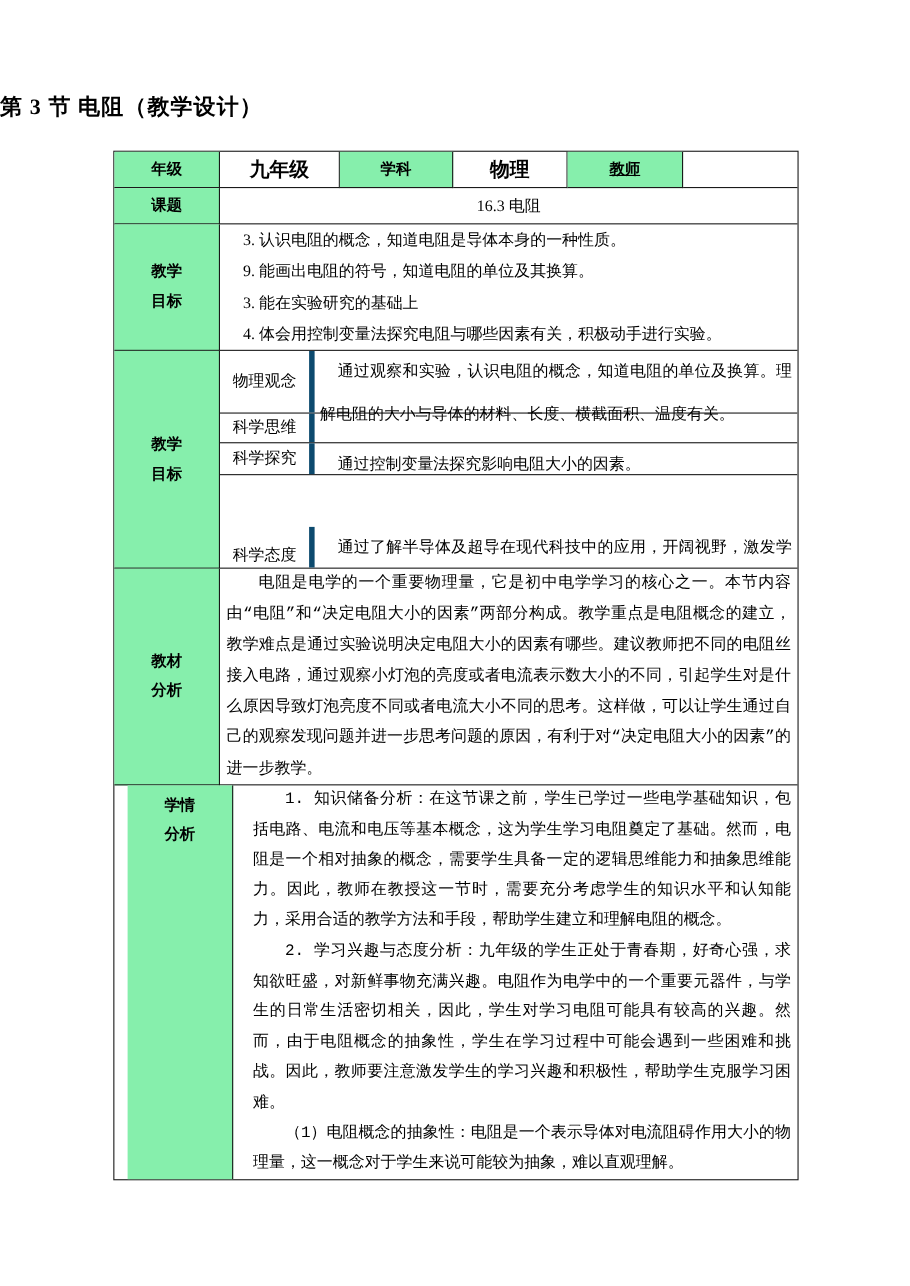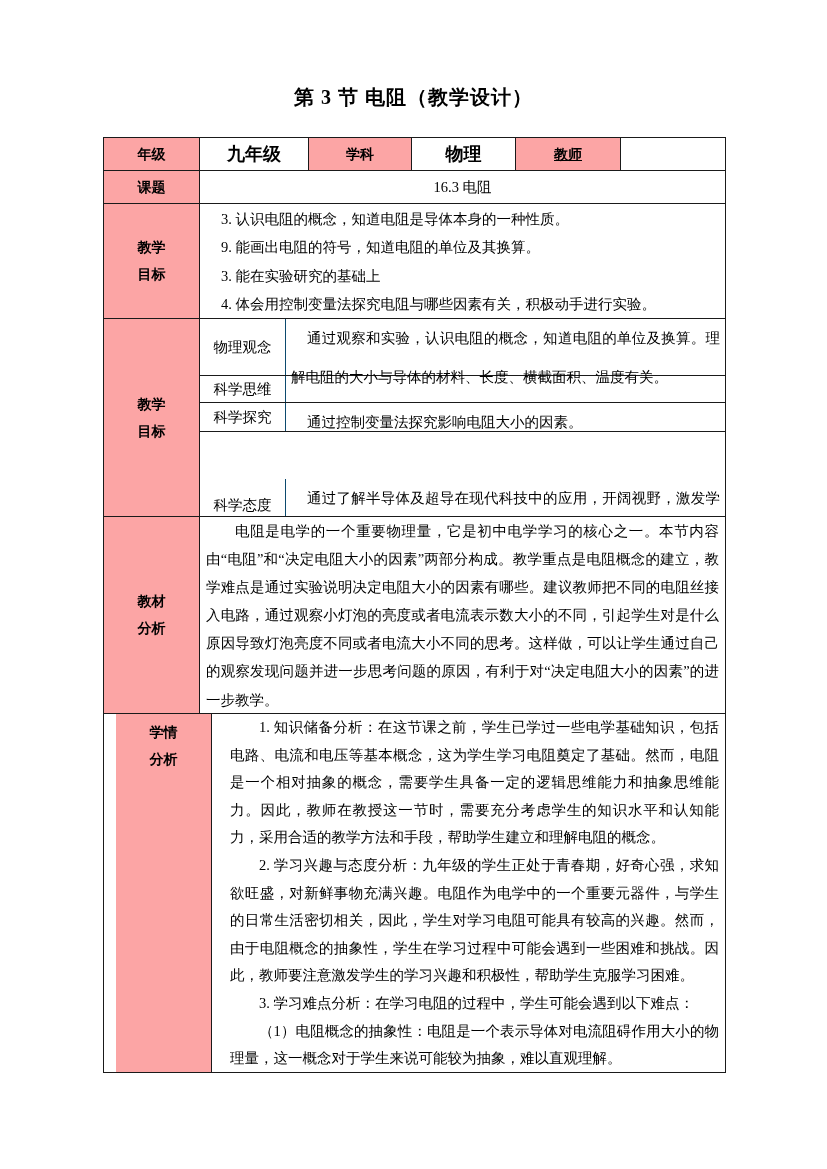--- a/index.html
+++ b/index.html
@@ -3,39 +3,39 @@
 <meta charset="utf-8">
 <style>
   html,body{margin:0;padding:0;}
   body{
     width:827px;height:1169px;background:#ffffff;color:#000;
     font-family:"Liberation Serif","DejaVu Serif",serif;
     position:relative;overflow:hidden;
   }
   .doc-title{
     position:absolute;top:84px;left:0;width:827px;
-    text-align:center;font-size:20px;font-weight:bold;margin:0;
+    font-size:20px;font-weight:bold;margin:0;
     letter-spacing:1px;
   }
   .tbl{
     position:absolute;left:103px;top:137px;width:623px;
     border:1px solid #1a1a1a;box-sizing:border-box;
     font-size:14.5px;
   }
   .row{display:flex;}
   .cell{
     box-sizing:border-box;
     border-right:1px solid #1a1a1a;
     border-bottom:1px solid #1a1a1a;
     overflow:hidden;
   }
   .row .cell:last-child{border-right:none;}
   .row:last-child > .cell{border-bottom:none;margin-left:12px;}
   .hdr{
-    background:#fca5a5;
+    background:#86efac;
     font-weight:bold;font-size:14px;
     display:flex;flex-direction:column;align-items:center;justify-content:center;
     text-align:center;white-space:pre-line;line-height:27px;
   }
   .lblcol{flex:0 0 96px;width:96px;}
   .valcell{
     display:flex;align-items:center;justify-content:center;
     font-weight:bold;font-size:18px;
   }
   .r1{height:33px;}
@@ -55,29 +55,29 @@
   }
   .obj-cell{flex:1;padding:1px 6px 0 21px;}
   .obj-item{line-height:28.4px;}
   .subtbl{flex:1;display:flex;flex-direction:column;padding:0;}
   .subrow{display:flex;border-bottom:1px solid #1a1a1a;}
   .subrow:last-child{border-bottom:none;flex:1;margin-top:47px;}
   .sr-a{height:56px;}
   .sr-b{height:57px;}
   .sr-c{height:28px;}
   .subname{
-    flex:0 0 86px;box-sizing:border-box;border-right:1px solid #0c4a6e;
+    flex:0 0 86px;box-sizing:border-box;border-right:5px solid #0c4a6e;
     display:flex;align-items:center;justify-content:center;
     text-align:center;white-space:pre-line;line-height:26px;
   }
   .subtext{
     flex:1;box-sizing:border-box;padding:0 5px;
     line-height:39px;text-indent:1.1em;text-align:justify;font-family:Liberation Serif, serif;
   }
-  .para-cell{flex:1;padding:0 6px;}
+  .para-cell{flex:1;padding:0 6px;font-family:Liberation Mono, monospace;}
   .para{line-height:28.1px;text-indent:2em;text-align:justify;}
   .r6 .para{line-height:27.6px;}
   .hdr-top{justify-content:flex-start;padding-top:5px;}
 </style>
 </head>
 <body>
 
 <div>
 
   <h1 class="doc-title">第 3 节 电阻（教学设计）</h1>
@@ -139,19 +139,18 @@
         <div class="para">电阻是电学的一个重要物理量，它是初中电学学习的核心之一。本节内容由“电阻”和“决定电阻大小的因素”两部分构成。教学重点是电阻概念的建立，教学难点是通过实验说明决定电阻大小的因素有哪些。建议教师把不同的电阻丝接入电路，通过观察小灯泡的亮度或者电流表示数大小的不同，引起学生对是什么原因导致灯泡亮度不同或者电流大小不同的思考。这样做，可以让学生通过自己的观察发现问题并进一步思考问题的原因，有利于对“决定电阻大小的因素”的进一步教学。</div>
       </div>
     </div>
 
     <div class="row r6">
       <div class="cell hdr hdr-top lblcol">学情
 分析</div>
       <div class="cell para-cell">
         <div class="para">1. 知识储备分析：在这节课之前，学生已学过一些电学基础知识，包括电路、电流和电压等基本概念，这为学生学习电阻奠定了基础。然而，电阻是一个相对抽象的概念，需要学生具备一定的逻辑思维能力和抽象思维能力。因此，教师在教授这一节时，需要充分考虑学生的知识水平和认知能力，采用合适的教学方法和手段，帮助学生建立和理解电阻的概念。</div>
         <div class="para">2. 学习兴趣与态度分析：九年级的学生正处于青春期，好奇心强，求知欲旺盛，对新鲜事物充满兴趣。电阻作为电学中的一个重要元器件，与学生的日常生活密切相关，因此，学生对学习电阻可能具有较高的兴趣。然而，由于电阻概念的抽象性，学生在学习过程中可能会遇到一些困难和挑战。因此，教师要注意激发学生的学习兴趣和积极性，帮助学生克服学习困难。</div>
-        <div class="para">3. 学习难点分析：在学习电阻的过程中，学生可能会遇到以下难点：</div>
         <div class="para">（1）电阻概念的抽象性：电阻是一个表示导体对电流阻碍作用大小的物理量，这一概念对于学生来说可能较为抽象，难以直观理解。</div>
       </div>
     </div>
 
   </div>
 </div>
 
 </body></html>

